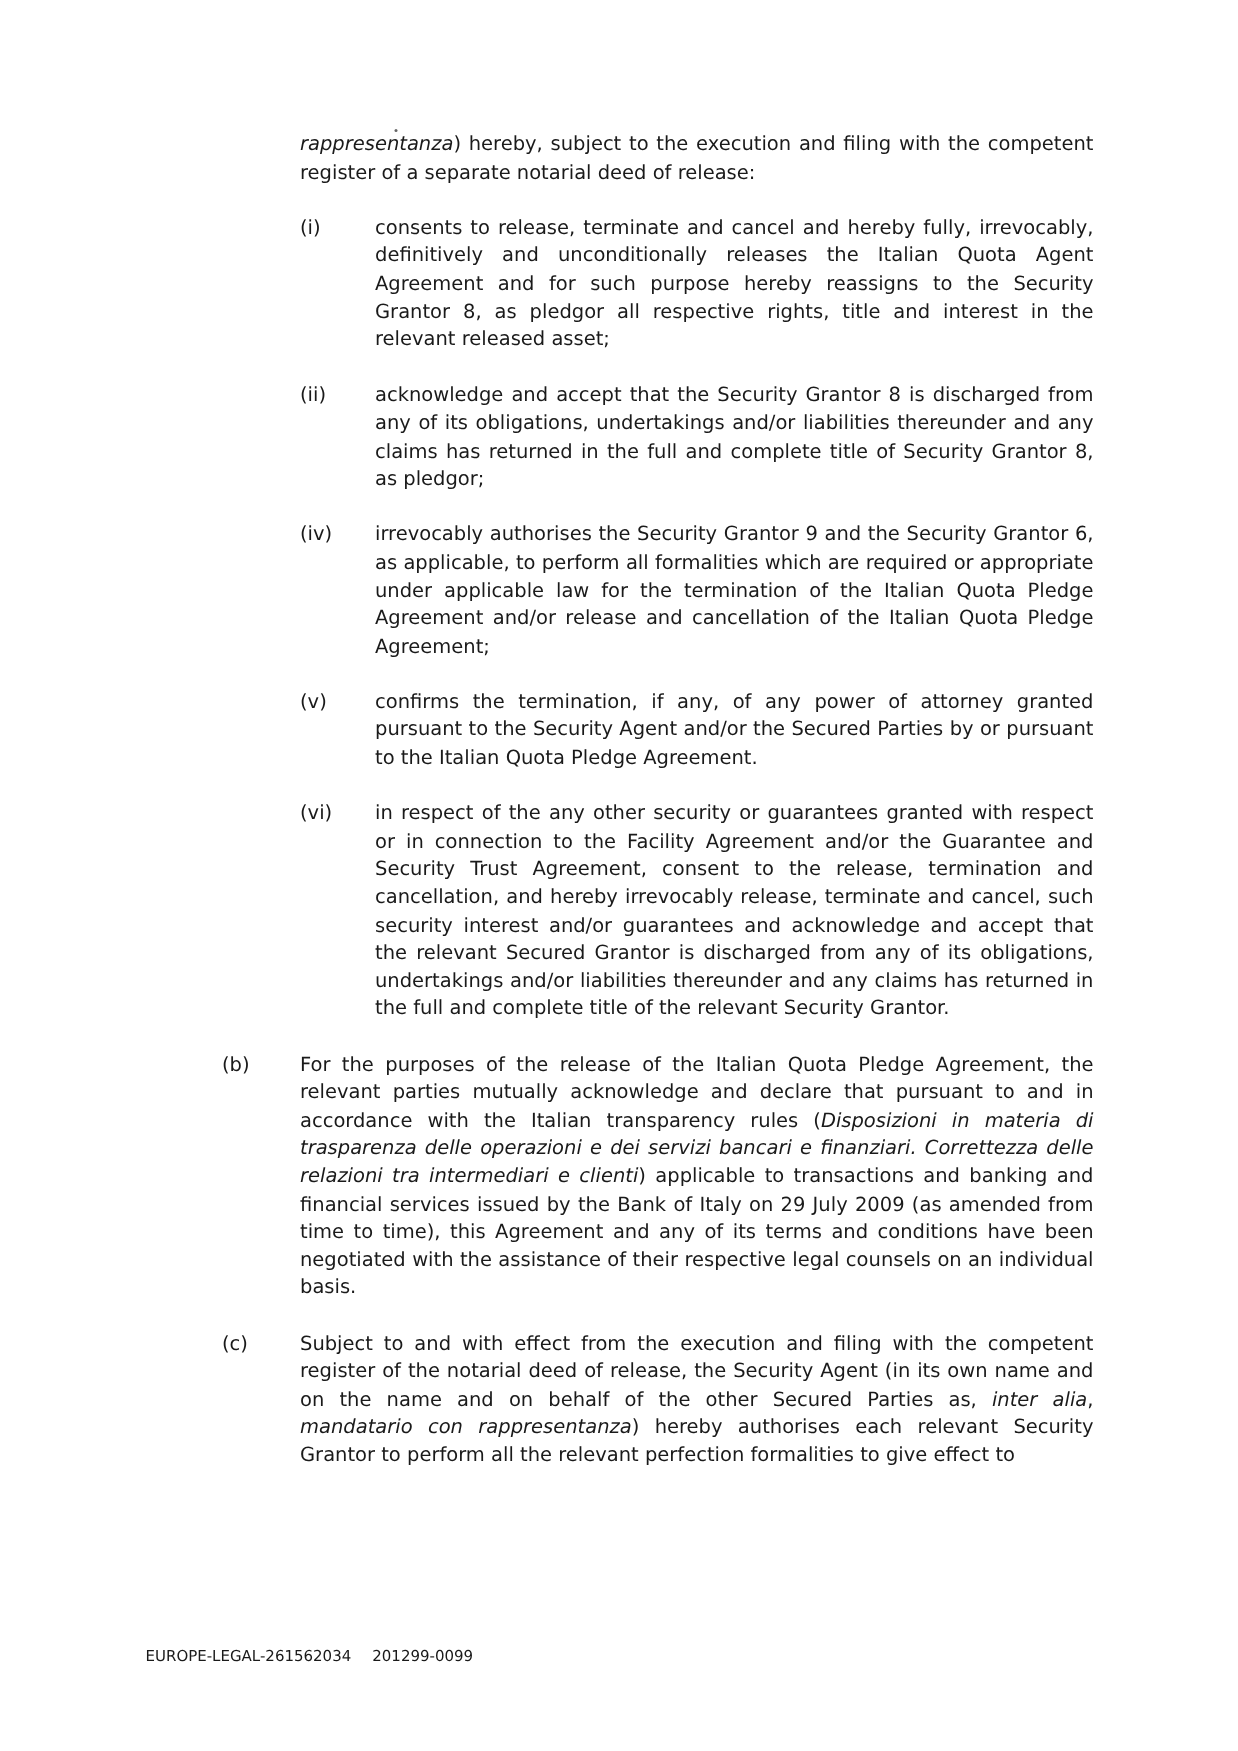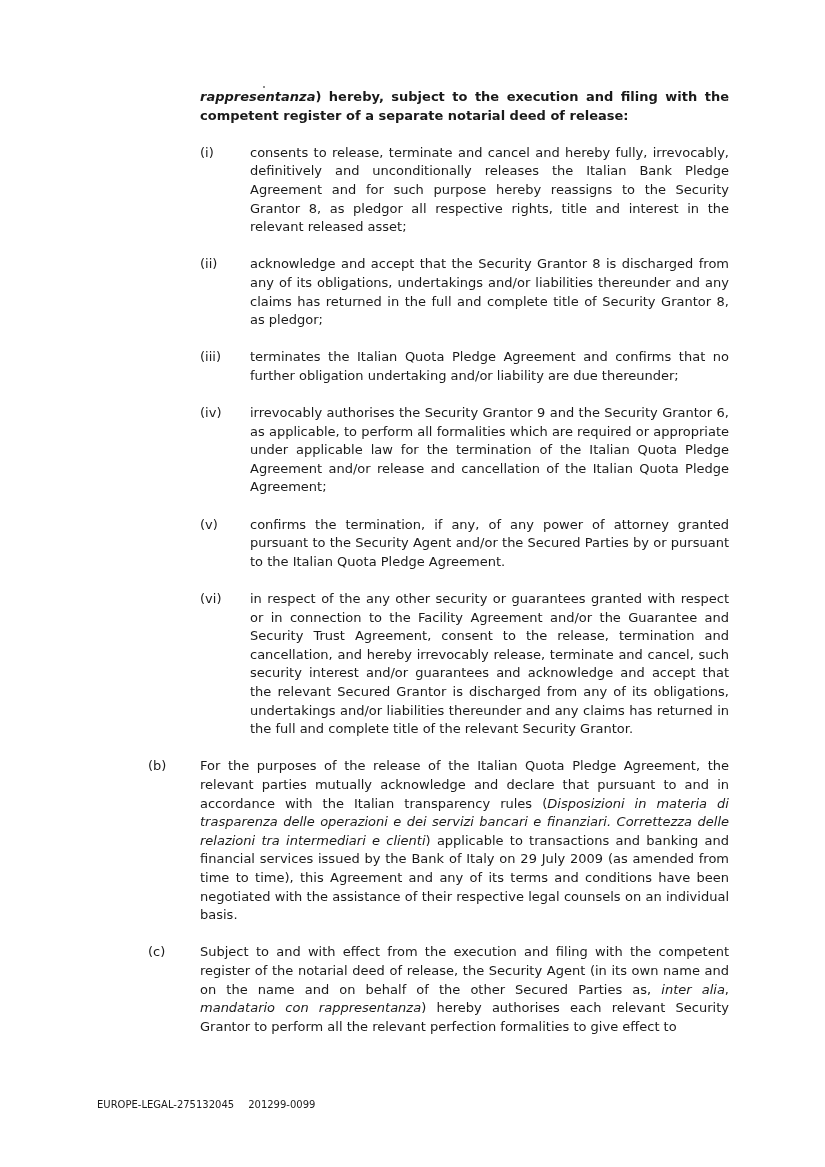--- a/index.html
+++ b/index.html
@@ -19,21 +19,20 @@
     position: absolute;
     top: 88px;
     left: 148px;
     width: 581px;
   }
   .block { margin-bottom: 18.6px; }
   .intro {
     margin-left: 52px;
     width: 529px;
     text-align: justify;
-    font-weight: bold;
   }
   .item { display: flex; align-items: flex-start; }
   .item .marker { flex: 0 0 52px; }
   .roman { margin-left: 52px; }
   .roman .marker { flex: 0 0 50px; }
   .item .text { flex: 1 1 auto; text-align: justify; }
   .it { font-style: italic; }
   .stray-dot {
     position: absolute;
     left: 263px;
@@ -60,32 +59,28 @@
 <div class="page">
 
   <span class="stray-dot"></span>
 
   <div class="body">
 
     <p class="block intro"><span class="it">rappresentanza</span><span>) hereby, subject to the execution and filing with the competent register of a separate notarial deed of release:</span></p>
 
     <div class="block item roman">
       <span class="marker">(i)</span>
-      <p class="text"><span>consents to release, terminate and cancel and hereby fully, irrevocably, definitively and unconditionally releases the Italian Bank Pledge Agreement and for such purpose hereby reassigns to the Security Grantor 8, as pledgor all respective rights, title and interest in the relevant released asset;</span></p>
+      <p class="text"><span>consents to release, terminate and cancel and hereby fully, irrevocably, definitively and unconditionally releases the Italian Quota Agent Agreement and for such purpose hereby reassigns to the Security Grantor 8, as pledgor all respective rights, title and interest in the relevant released asset;</span></p>
     </div>
 
     <div class="block item roman">
       <span class="marker">(ii)</span>
       <p class="text"><span>acknowledge and accept that the Security Grantor 8 is discharged from any of its obligations, undertakings and/or liabilities thereunder and any claims has returned in the full and complete title of Security Grantor 8, as pledgor;</span></p>
     </div>
 
-    <div class="block item roman">
-      <span class="marker">(iii)</span>
-      <p class="text"><span>terminates the Italian Quota Pledge Agreement and confirms that no further obligation undertaking and/or liability are due thereunder;</span></p>
-    </div>
 
     <div class="block item roman">
       <span class="marker">(iv)</span>
       <p class="text"><span>irrevocably authorises the Security Grantor 9 and the Security Grantor 6, as applicable, to perform all formalities which are required or appropriate under applicable law for the termination of the Italian Quota Pledge Agreement and/or release and cancellation of the Italian Quota Pledge Agreement;</span></p>
     </div>
 
     <div class="block item roman">
       <span class="marker">(v)</span>
       <p class="text"><span>confirms the termination, if any, of any power of attorney granted pursuant to the Security Agent and/or the Secured Parties by or pursuant to the Italian Quota Pledge Agreement.</span></p>
     </div>
@@ -101,16 +96,16 @@
     </div>
 
     <div class="block item">
       <span class="marker">(c)</span>
       <p class="text"><span>Subject to and with effect from the execution and filing with the competent register of the notarial deed of release, the Security Agent (in its own name and on the name and on behalf of the other Secured Parties as, </span><span class="it">inter alia</span><span>, </span><span class="it">mandatario con rappresentanza</span><span>) hereby authorises each relevant Security Grantor to perform all the relevant perfection formalities to give effect to</span></p>
     </div>
 
   </div>
 
   <div class="footer">
-    <span>EUROPE-LEGAL-275132045</span><span class="gap"></span><span>201299-0099</span>
+    <span>EUROPE-LEGAL-261562034</span><span class="gap"></span><span>201299-0099</span>
   </div>
 
 </div>
 
 </body></html>

